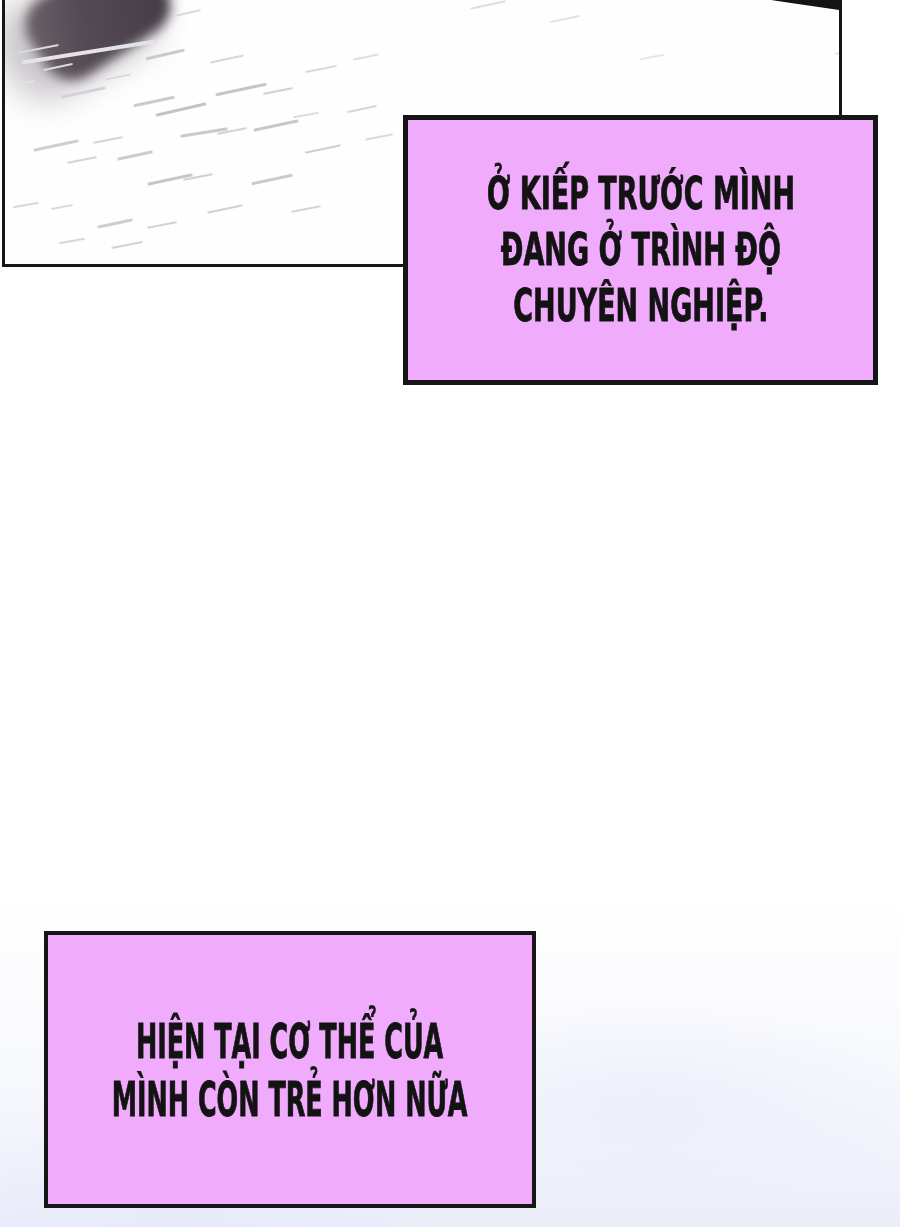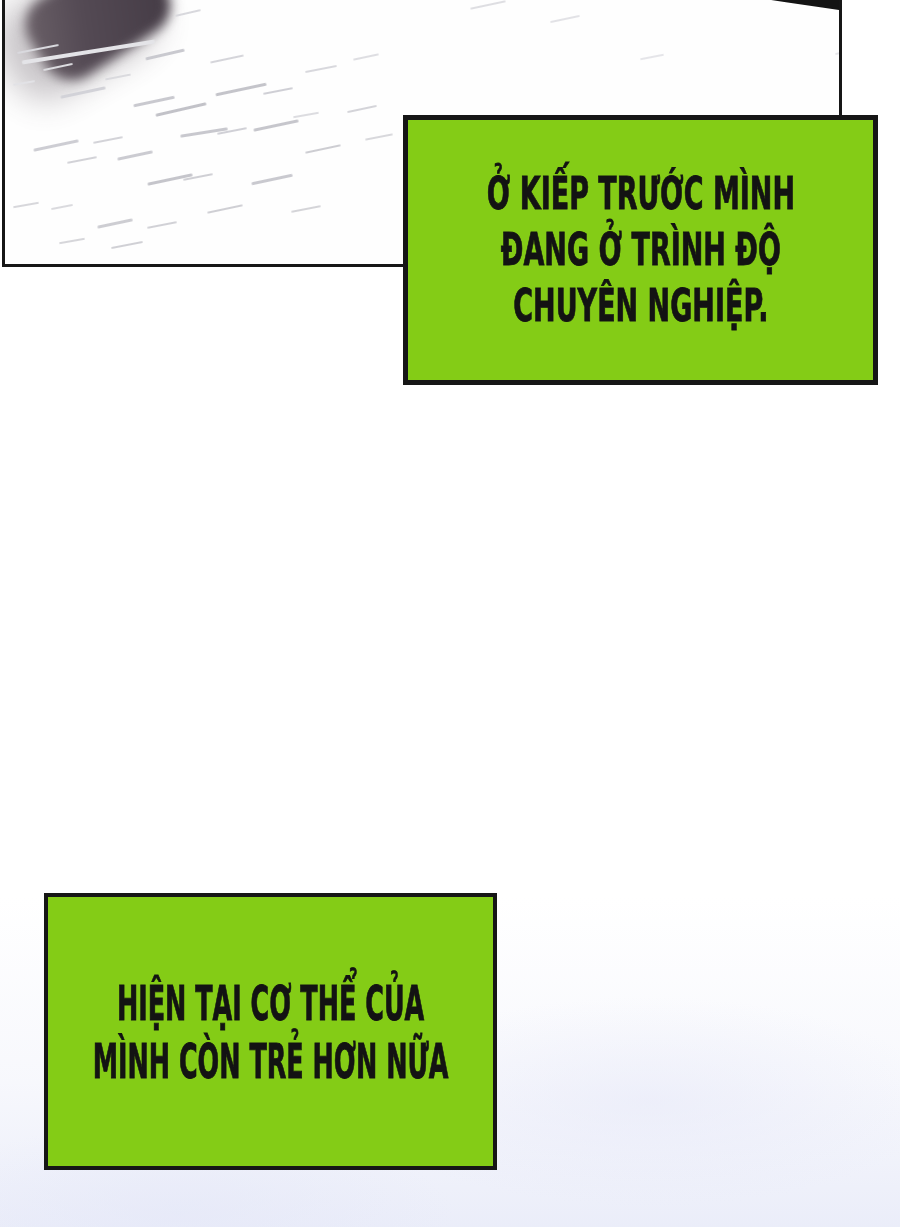--- a/index.html
+++ b/index.html
@@ -54,21 +54,21 @@
   .corner-wedge{
     position:absolute;
     right:0;top:0;
     width:94px;height:14px;
     display:block;
   }
   
   .speech{
     position:absolute;
     box-sizing:border-box;
-    background:#84cc16;
+    background:#f0abfc;
     border:5px solid var(--ink);
     display:flex;
     align-items:center;
     justify-content:center;
     z-index:3;
   }
   .speech .text{
     text-align:center;
     color:var(--text);
     font-weight:bold;
@@ -77,22 +77,22 @@
   }
   .speech-1{
     left:403px;top:115px;
     width:475px;height:270px;
   }
   .speech-1 .text{
     font-size:45px;line-height:56px;
     transform:scaleX(0.60);
   }
   .speech-2{
-    left:44px;top:893px;
-    width:453px;height:277px;
+    left:44px;top:931px;
+    width:492px;height:277px;
     border-width:4px;
   }
   .speech-2 .text{
     font-size:48px;line-height:58px;
     transform:scaleX(0.53);
   }
   
   .bottom-tint{
     position:absolute;
     left:0;right:0;bottom:0;

